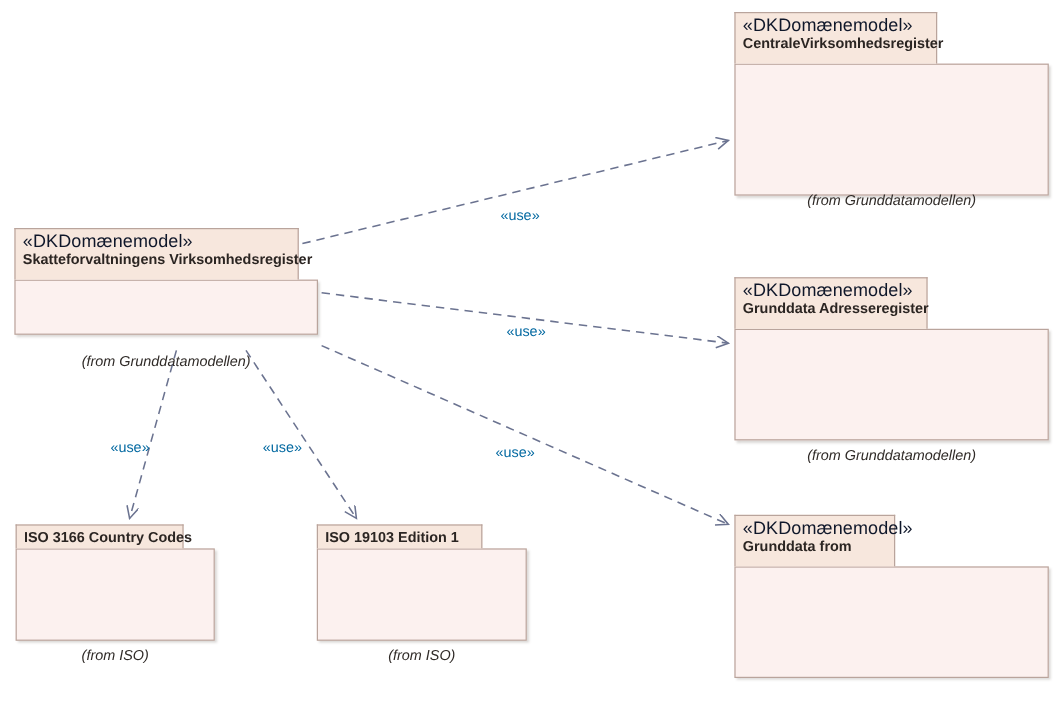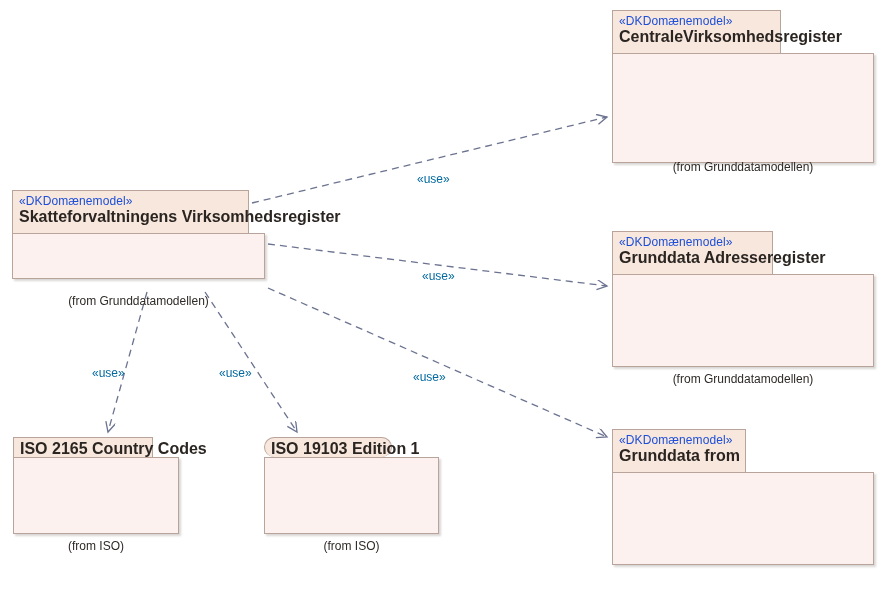--- a/index.html
+++ b/index.html
@@ -36,42 +36,43 @@
     box-sizing: border-box;
     background: #f7e7dd;
     border: 1px solid #b9a49c;
     border-bottom: none;
     padding: 3px 6px 2px 6px;
     white-space: nowrap;
     overflow: visible;
     z-index: 3;
   }
   .pkg-stereo {
-    font-size: 12px;
-    color: #1d4ed8;
+    font-size: 15px;
+    color: #0f172a;
     line-height: 15px;
     letter-spacing: 0.1px;
   }
   .pkg-name {
-    font-size: 16px;
+    font-size: 12px;
     font-weight: bold;
     color: #2b2522;
     line-height: 15px;
   }
   .pkg-body {
     position: absolute;
     box-sizing: border-box;
     background: #fcf1ef;
     border: 1px solid #b9a49c;
     box-shadow: 2px 2px 2px rgba(120, 110, 105, 0.28);
     z-index: 2;
   }
   .pkg-caption {
     position: absolute;
     font-size: 12px;
+    font-style: italic;
     color: #2f2a27;
     text-align: center;
     white-space: nowrap;
     z-index: 4;
   }
   .use-label {
     position: absolute;
     font-size: 12px;
     color: #0369a1;
     white-space: nowrap;
@@ -129,28 +130,28 @@
   <div class="pkg" style="left:612px; top:429px;">
     <div class="pkg-tab" style="width:134px; height:43px;">
       <div class="pkg-stereo">«DKDomænemodel»</div>
       <div class="pkg-name">Grunddata from</div>
     </div>
     <div class="pkg-body" style="left:0px; top:43px; width:262px; height:93px;"></div>
   </div>
 
   <div class="pkg" style="left:13px; top:437px;">
     <div class="pkg-tab" style="width:140px; height:20px;">
-      <div class="pkg-name">ISO 2165 Country Codes</div>
+      <div class="pkg-name">ISO 3166 Country Codes</div>
     </div>
     <div class="pkg-body" style="left:0px; top:20px; width:166px; height:77px;"></div>
   </div>
   <div class="pkg-caption" style="left:13px; top:539px; width:166px;">(from ISO)</div>
 
   <div class="pkg" style="left:264px; top:437px;">
-    <div class="pkg-tab" style="width:128px; height:20px;border-radius:10px;">
+    <div class="pkg-tab" style="width:138px; height:20px;">
       <div class="pkg-name">ISO 19103 Edition 1</div>
     </div>
     <div class="pkg-body" style="left:0px; top:20px; width:175px; height:77px;"></div>
   </div>
   <div class="pkg-caption" style="left:264px; top:539px; width:175px;">(from ISO)</div>
 
   <div class="use-label" style="left:417px; top:172px;">«use»</div>
   <div class="use-label" style="left:422px; top:269px;">«use»</div>
   <div class="use-label" style="left:413px; top:370px;">«use»</div>
   <div class="use-label" style="left:92px; top:366px;">«use»</div>

